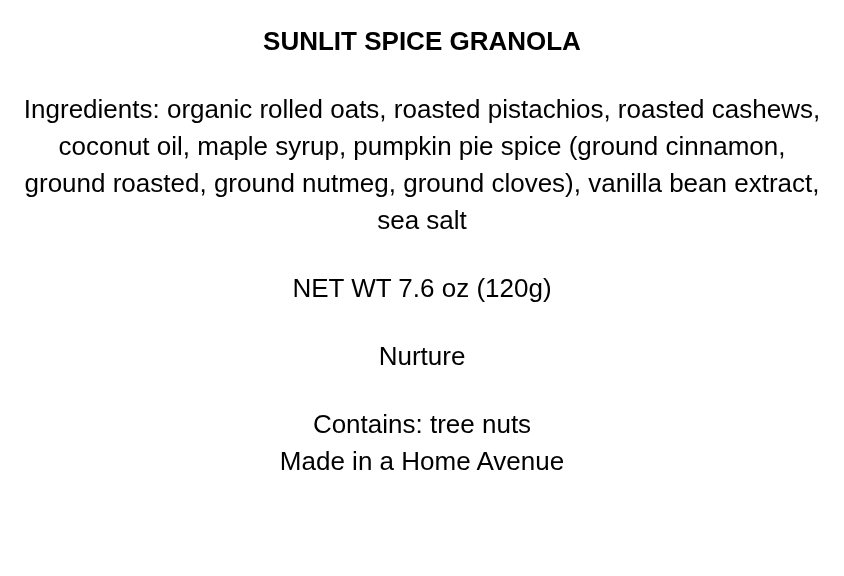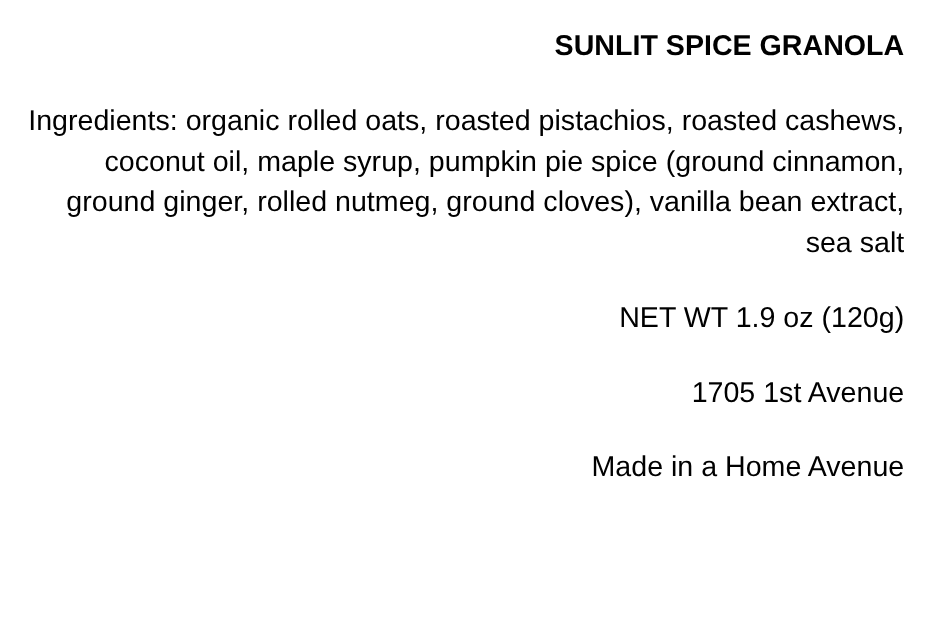--- a/index.html
+++ b/index.html
@@ -11,46 +11,47 @@
     height: 576px;
     background: #ffffff;
     color: #000000;
     font-family: "Liberation Sans", sans-serif;
     overflow: hidden;
   }
   .label-sheet {
     width: 800px;
     margin: 0 auto;
     padding-top: 23px;
-    text-align: right;
+    text-align: center;
     font-size: 26px;
     line-height: 37px;
   }
   .label-block {
     margin: 0 0 31px 0;
   }
   .label-block:last-child {
     margin-bottom: 0;
   }
   .product-title {
     font-weight: bold;
   }
 </style>
 </head>
 <body>
 
 <div class="label-sheet">
 
   <p class="label-block product-title">SUNLIT SPICE GRANOLA</p>
 
-  <p class="label-block">Ingredients: organic rolled oats, roasted pistachios, roasted cashews, coconut oil, maple syrup, pumpkin pie spice (ground cinnamon, ground ginger, rolled nutmeg, ground cloves), vanilla bean extract, sea salt</p>
+  <p class="label-block">Ingredients: organic rolled oats, roasted pistachios, roasted cashews, coconut oil, maple syrup, pumpkin pie spice (ground cinnamon, ground roasted, ground nutmeg, ground cloves), vanilla bean extract, sea salt</p>
 
-  <p class="label-block">NET WT 1.9 oz (120g)</p>
+  <p class="label-block">NET WT 7.6 oz (120g)</p>
 
   <div class="label-block">
-    <div>1705 1st Avenue</div>
+    <div>Nurture</div>
   </div>
 
   <div class="label-block">
+    <div>Contains: tree nuts</div>
     <div>Made in a Home Avenue</div>
   </div>
 
 </div>
 
 </body></html>

